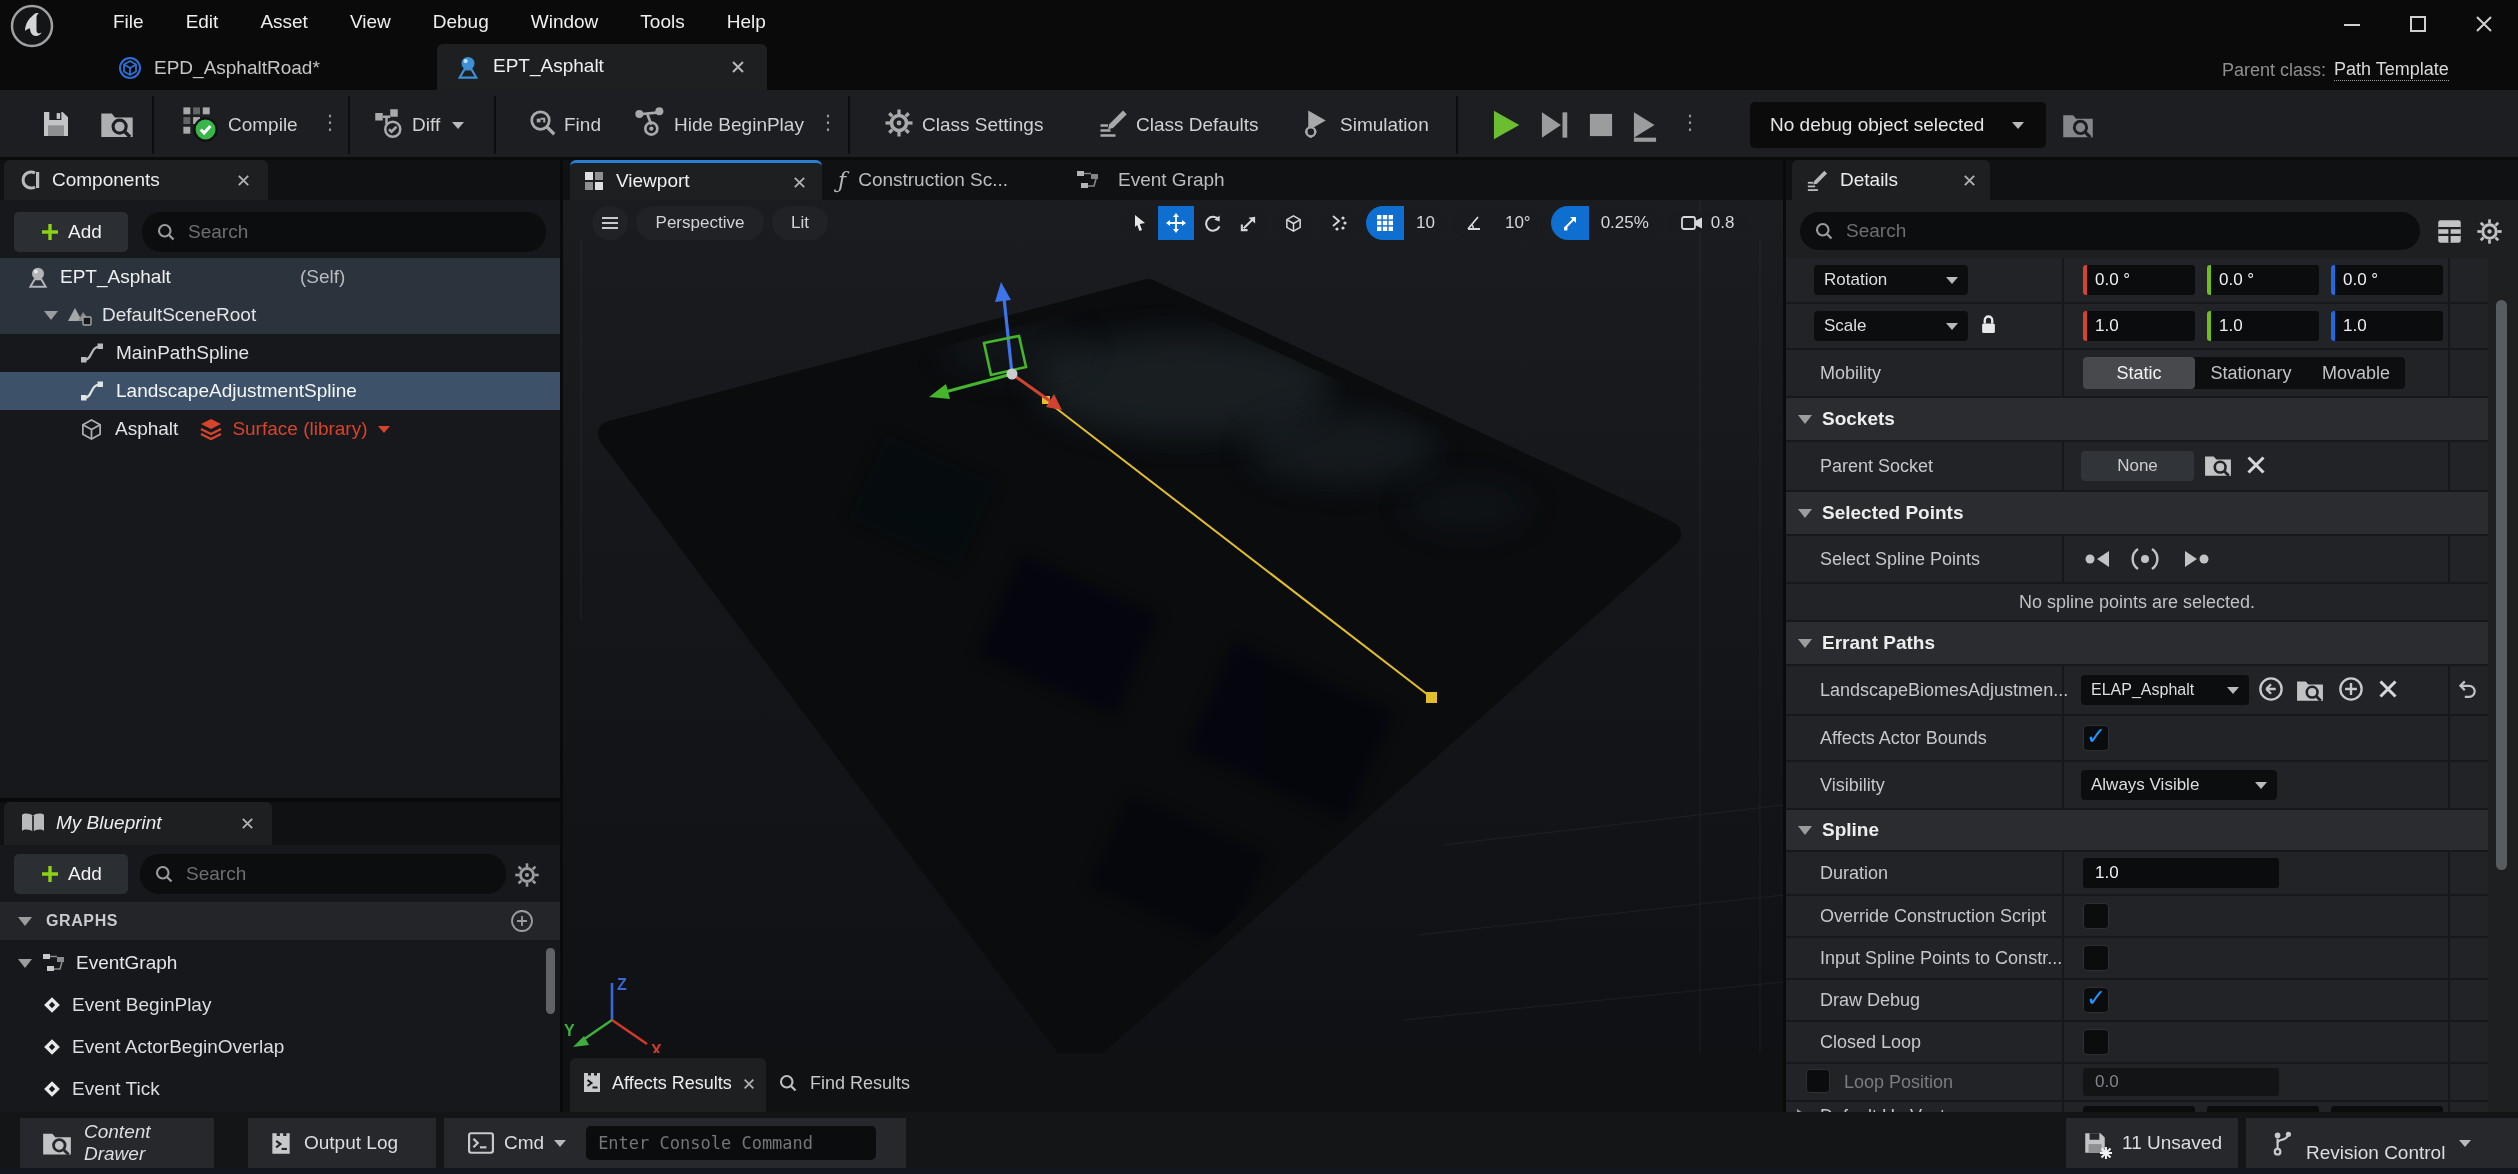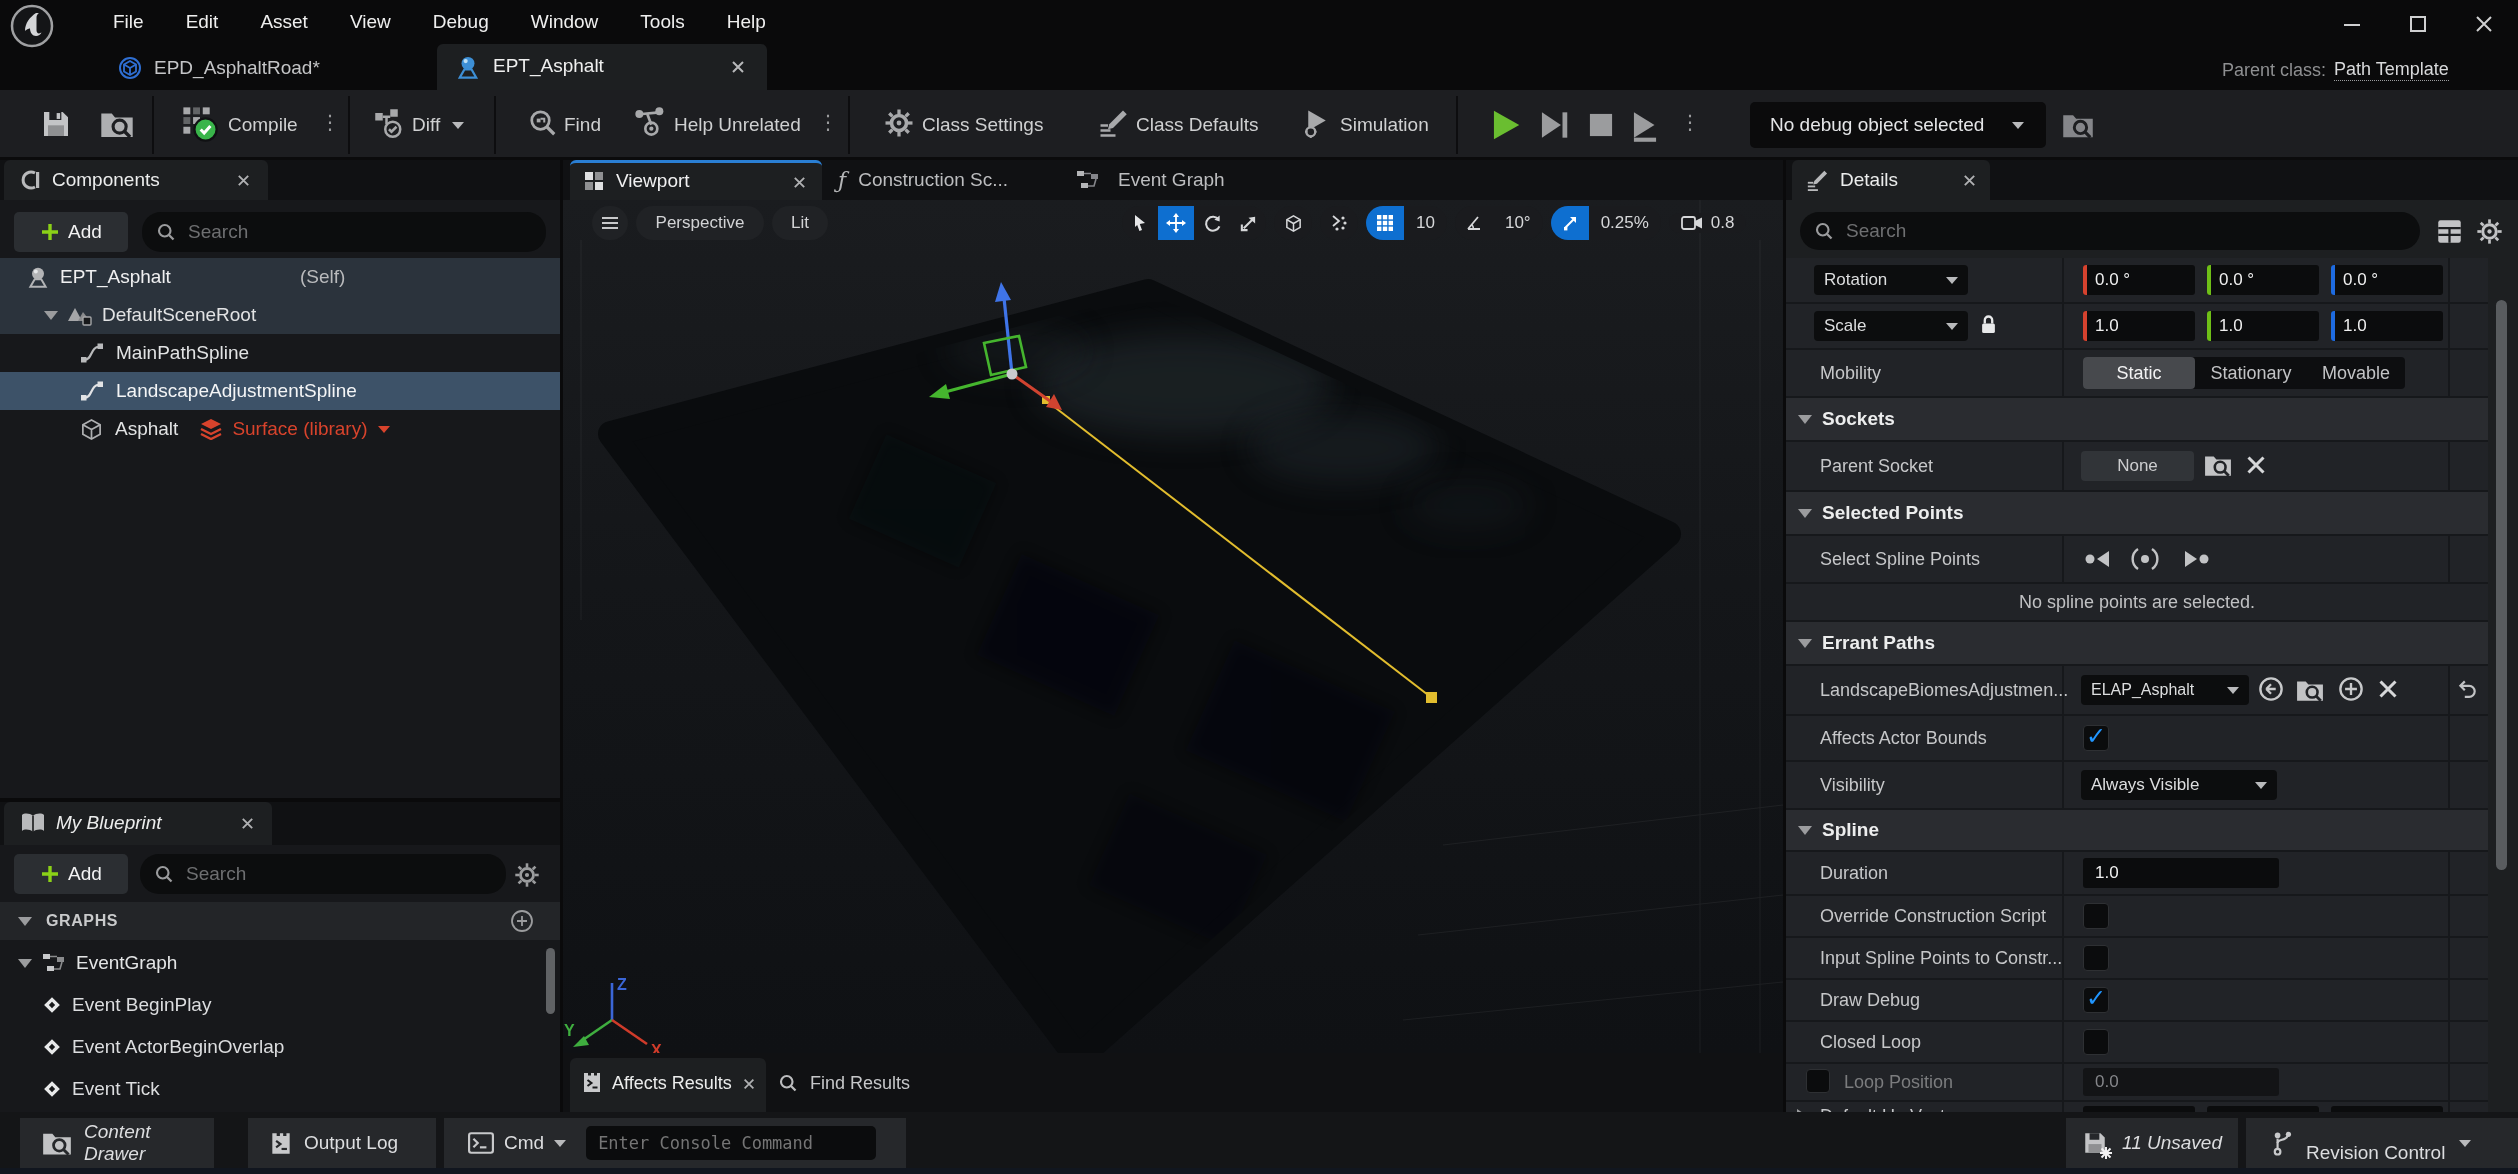--- a/index.html
+++ b/index.html
@@ -169,21 +169,21 @@
 <span class="ic abs" style="left:634px;top:106px;">
   <svg width="32" height="32" viewBox="0 0 24 24">
       <circle cx="4" cy="6" r="3" fill="#a8a9ab"></circle>
       <circle cx="19" cy="4" r="3" fill="#a8a9ab"></circle>
       <line x1="6" y1="6" x2="17" y2="5" stroke="#a8a9ab" stroke-width="2"></line>
       <line x1="10" y1="6" x2="13" y2="14" stroke="#a8a9ab" stroke-width="2"></line>
   <circle cx="13" cy="17" r="4.5" fill="none" stroke="#a8a9ab" stroke-width="2"></circle>
       <circle cx="13" cy="17" r="1.6" fill="#a8a9ab"></circle>
     </svg>
   </span>
-<span class="t19 abs" style="left:674px;top:114px;">Help Unrelated</span>
+<span class="t19 abs" style="left:674px;top:114px;">Hide BeginPlay</span>
 <span class="kebab abs" style="left:818px;top:112px;">⋮</span>
 <div class="vline" style="left:848px;top:96px;height:58px;"></div>
 <span class="ic abs" style="left:884px;top:108px;">
   <svg width="30" height="30" viewBox="0 0 20 20">
       <circle cx="10" cy="10" r="5" fill="none" stroke="#a8a9ab" stroke-width="2.4"></circle>
       <circle cx="10" cy="10" r="1.6" fill="#a8a9ab"></circle>
   <g stroke="#a8a9ab" stroke-width="2.2">
         <line x1="10" y1="1" x2="10" y2="4"></line>
         <line x1="10" y1="16" x2="10" y2="19"></line>
         <line x1="1" y1="10" x2="4" y2="10"></line>
@@ -1027,21 +1027,21 @@
   <span class="ic" style="margin-left:16px;position:relative;">
     <svg width="26" height="26" viewBox="0 0 24 24">
         <path d="M3 3h14l4 4v14H3z" fill="#c3c4c6"></path>
         <rect x="7" y="3" width="9" height="6" fill="#26282b"></rect>
         <rect x="6" y="13" width="12" height="8" fill="#8f9092"></rect>
       </svg>
     <svg width="12" height="12" viewBox="0 0 12 12" style="position:absolute;right:-4px;bottom:-3px;">
         <path d="M6 0v12M0 6h12M1.5 1.5l9 9M10.5 1.5l-9 9" stroke="#f2f2f3" stroke-width="2"></path>
       </svg>
     </span>
-  <span style="margin-left:14px;font-size:19px;color:#dcdddf;font-style:italic;">11 Unsaved</span>
+  <span style="margin-left:14px;font-size:19px;color:#dcdddf;">11 Unsaved</span>
 </div>
 <div class="sb-block" style="left:2246px;width:272px;">
   <span class="ic" style="margin-left:26px;">
     <svg width="22" height="26" viewBox="0 0 20 24">
         <circle cx="5" cy="20" r="2.6" fill="none" stroke="#c8c9cb" stroke-width="2"></circle>
         <line x1="5" y1="17" x2="5" y2="8" stroke="#c8c9cb" stroke-width="2"></line>
         <circle cx="5" cy="5" r="2.6" fill="#c8c9cb"></circle>
         <path d="M5 12c0-4 9-2 9-7" fill="none" stroke="#c8c9cb" stroke-width="2"></path>
         <circle cx="15" cy="4" r="2.4" fill="#c8c9cb"></circle>
       </svg>

